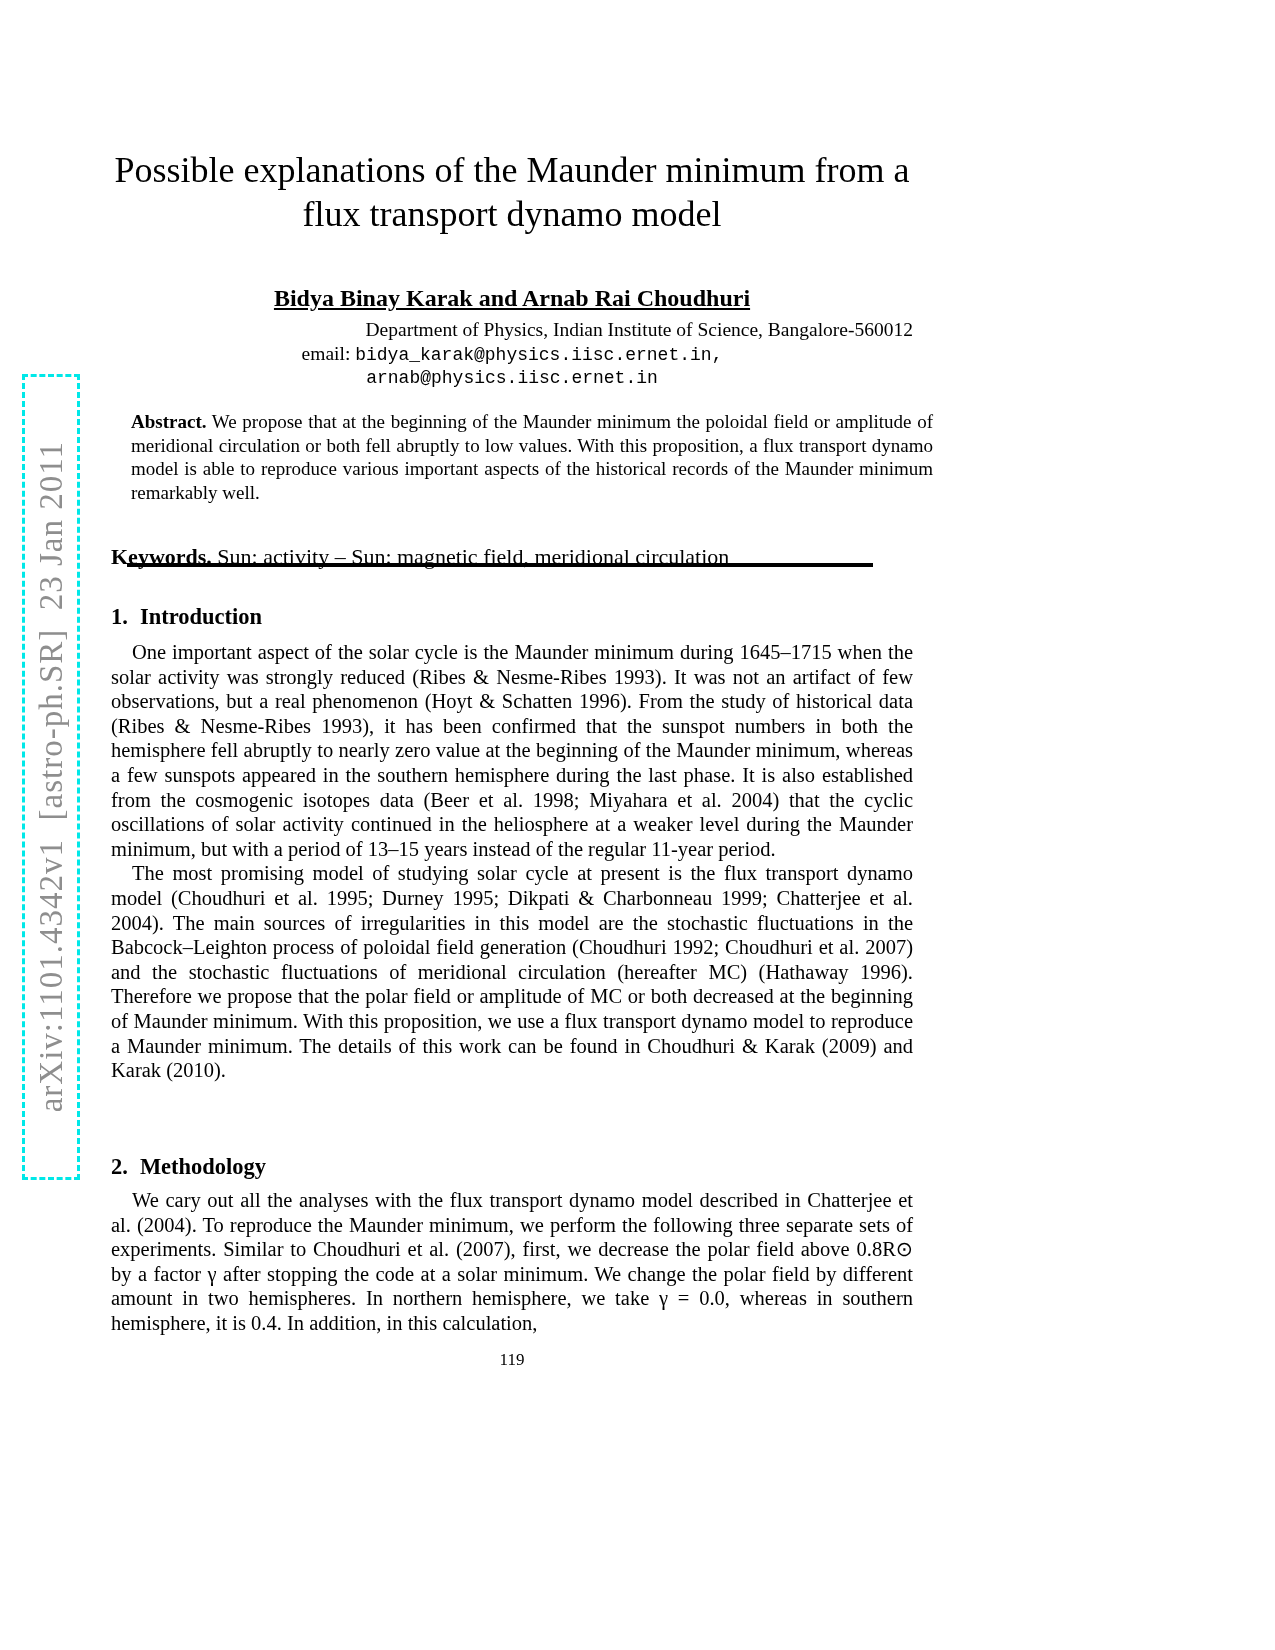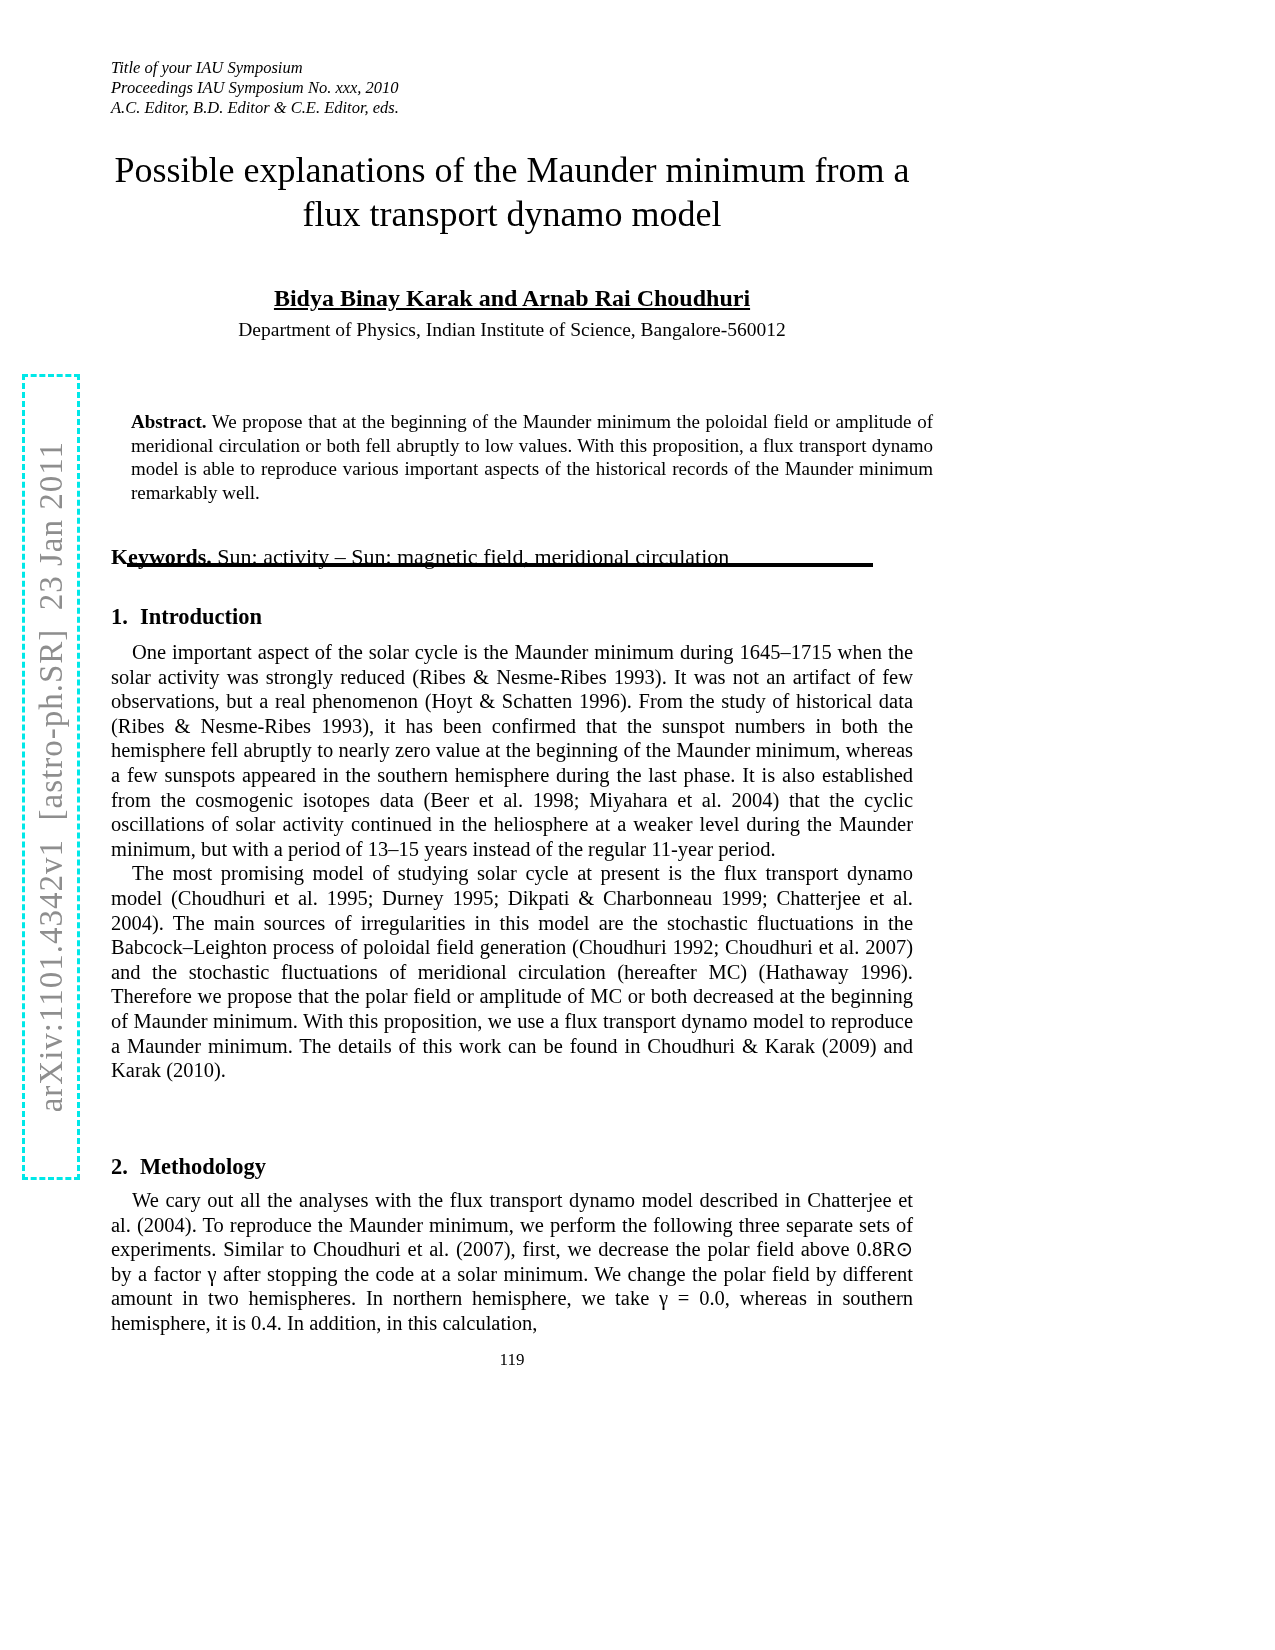--- a/index.html
+++ b/index.html
@@ -53,21 +53,21 @@
   .abs-block { position: absolute; left: 0; width: 802px; }
 
   
   .runhead { top: 58px; display: flex; justify-content: space-between; font-size: 16.5px; line-height: 20px; }
   .runhead-left { font-style: italic; text-align: left; }
   .runhead-right { text-align: right; padding-top: 20px; }
 
   
   .title { top: 148px; text-align: center; font-size: 36px; font-weight: normal; line-height: 44px; }
   .authors { top: 284px; text-align: center; font-size: 24px; font-weight: bold; line-height: 28px; text-decoration: underline; }
-  .affiliation { top: 318px; text-align: center; font-size: 19.5px; line-height: 23px; }
+  .affiliation { top: 318px; text-align: right; font-size: 19.5px; line-height: 23px; }
   .emails { top: 343px; text-align: center; font-size: 19.5px; line-height: 22px; }
   .mono { font-family: "Liberation Mono", monospace; font-size: 18px; }
 
   
   .abstract { top: 410px; font-size: 19px; line-height: 23.5px; text-align: justify; margin-left: 20px; }
   .keywords { top: 545px; font-size: 22px; line-height: 23px; }
   .lead-bold { font-weight: bold; }
 
   
   .midrule { top: 563px; left: 16px; width: 746px; height: 4px; background: #000000; }
@@ -95,31 +95,28 @@
 
 <div class="page">
 
   <div class="arxiv-box">
     <span class="arxiv-text">arXiv:1101.4342v1  [astro-ph.SR]  23 Jan 2011</span>
   </div>
 
   <div class="content">
 
     <div class="abs-block runhead">
-      <div class="runhead-left">
-        <div>Title of your IAU Symposium</div>
-        <div>Proceedings IAU Symposium No. xxx, 2010</div>
-        <div>A.C. Editor, B.D. Editor &amp; C.E. Editor, eds.</div>
-      </div>
     </div>
 
     <div class="abs-block title">Possible explanations of the Maunder minimum from a flux transport dynamo model</div>
     <div class="abs-block authors">Bidya Binay Karak and Arnab Rai Choudhuri</div>
     <div class="abs-block affiliation">Department of Physics, Indian Institute of Science, Bangalore-560012</div>
     <div class="abs-block emails">
+      <div><span>email: </span><span class="mono">bidya_karak@physics.iisc.ernet.in,</span></div>
+      <div><span class="mono">arnab@physics.iisc.ernet.in</span></div>
     </div>
 
     <div class="abs-block abstract">
       <span class="lead-bold">Abstract.</span><span> We propose that at the beginning of the Maunder minimum the poloidal field or amplitude of meridional circulation or both fell abruptly to low values. With this proposition, a flux transport dynamo model is able to reproduce various important aspects of the historical records of the Maunder minimum remarkably well.</span>
     </div>
 
     <div class="abs-block keywords">
       <span class="lead-bold">Keywords.</span><span> Sun: activity – Sun: magnetic field, meridional circulation</span>
     </div>
 

